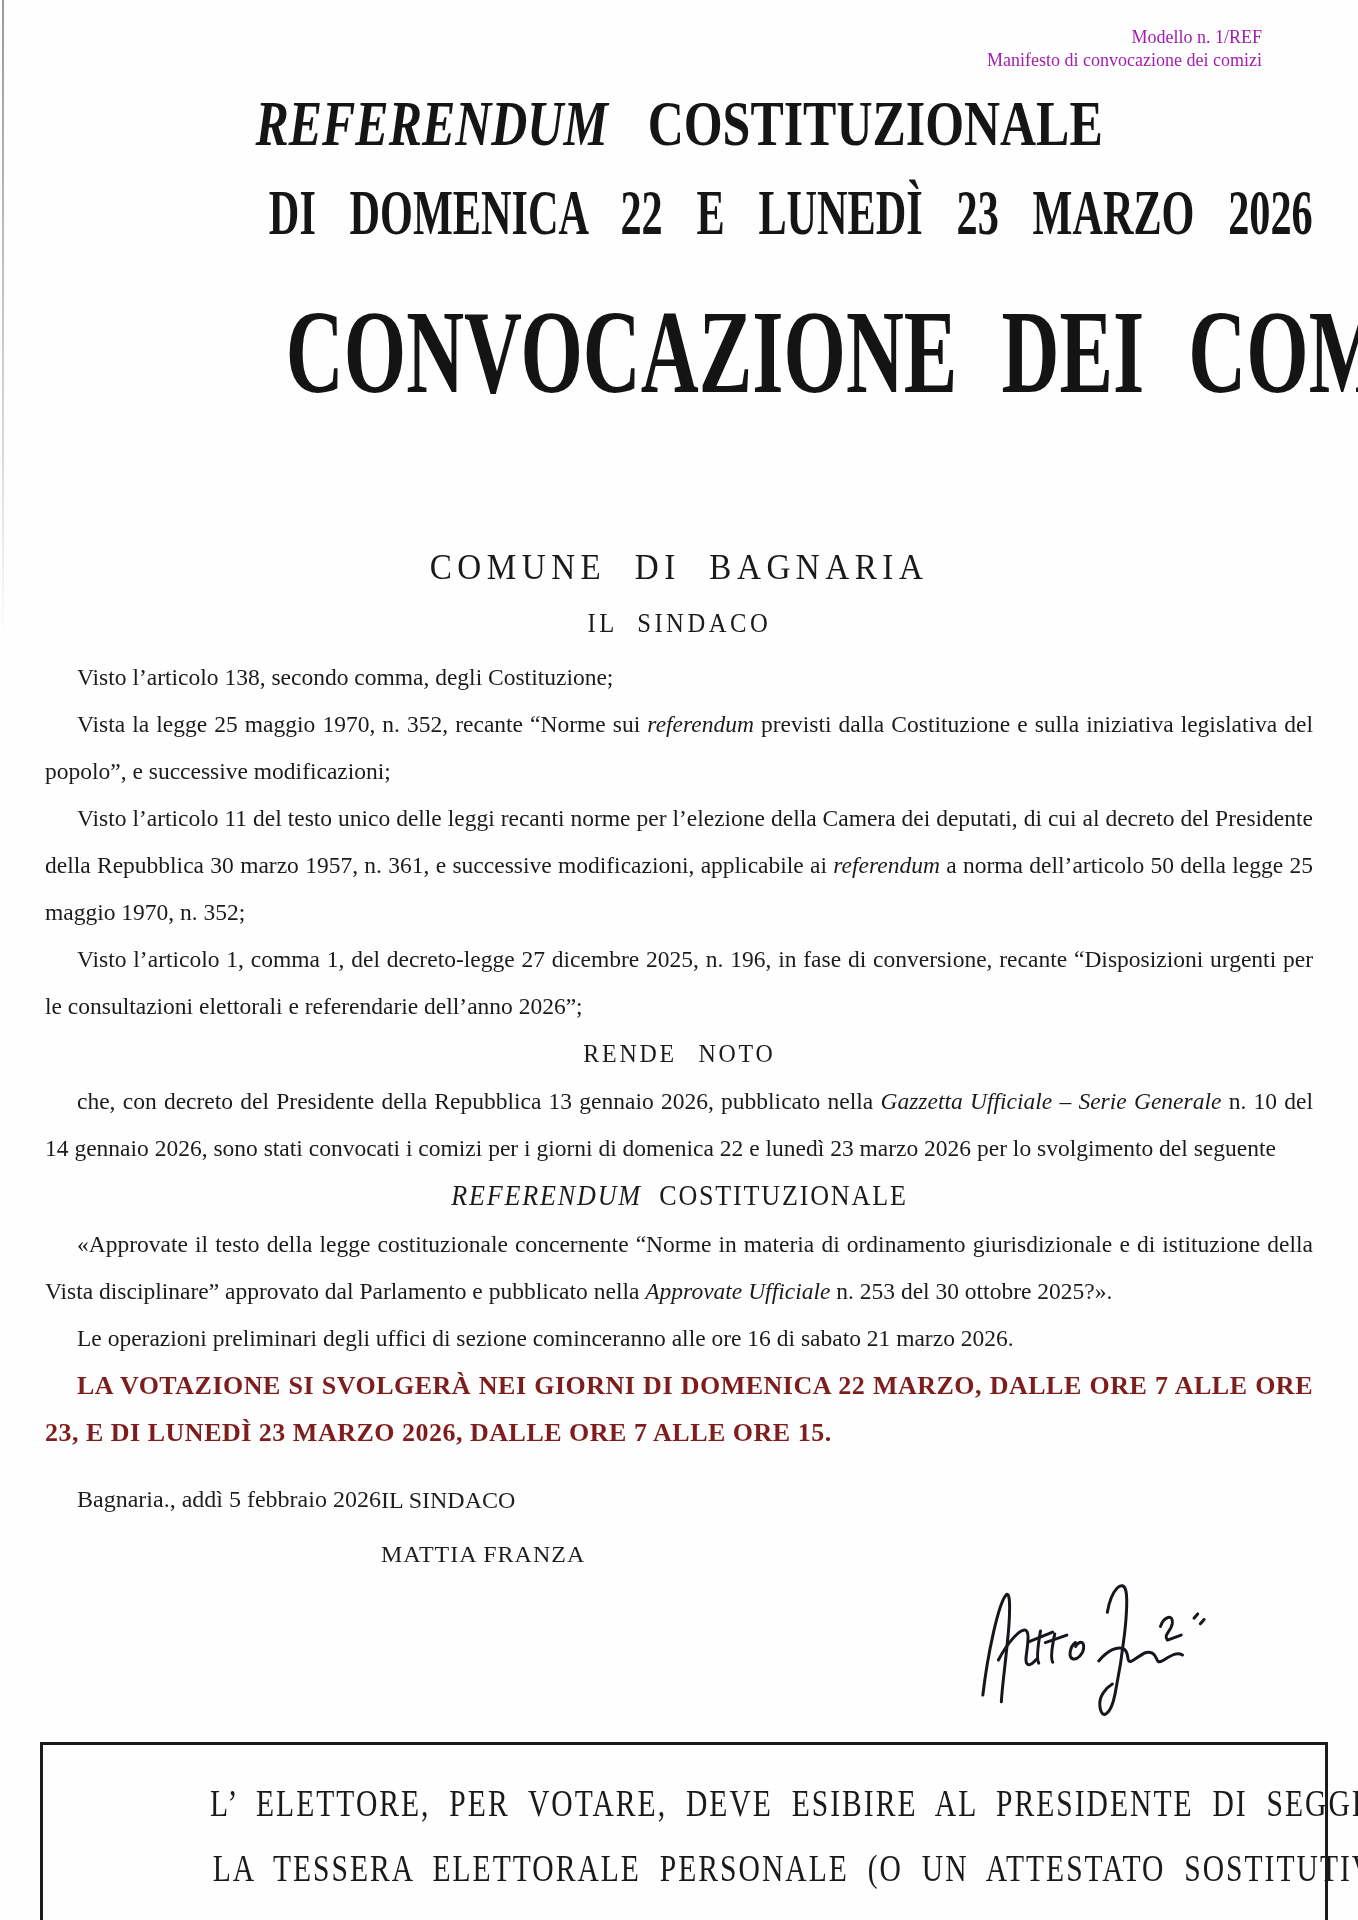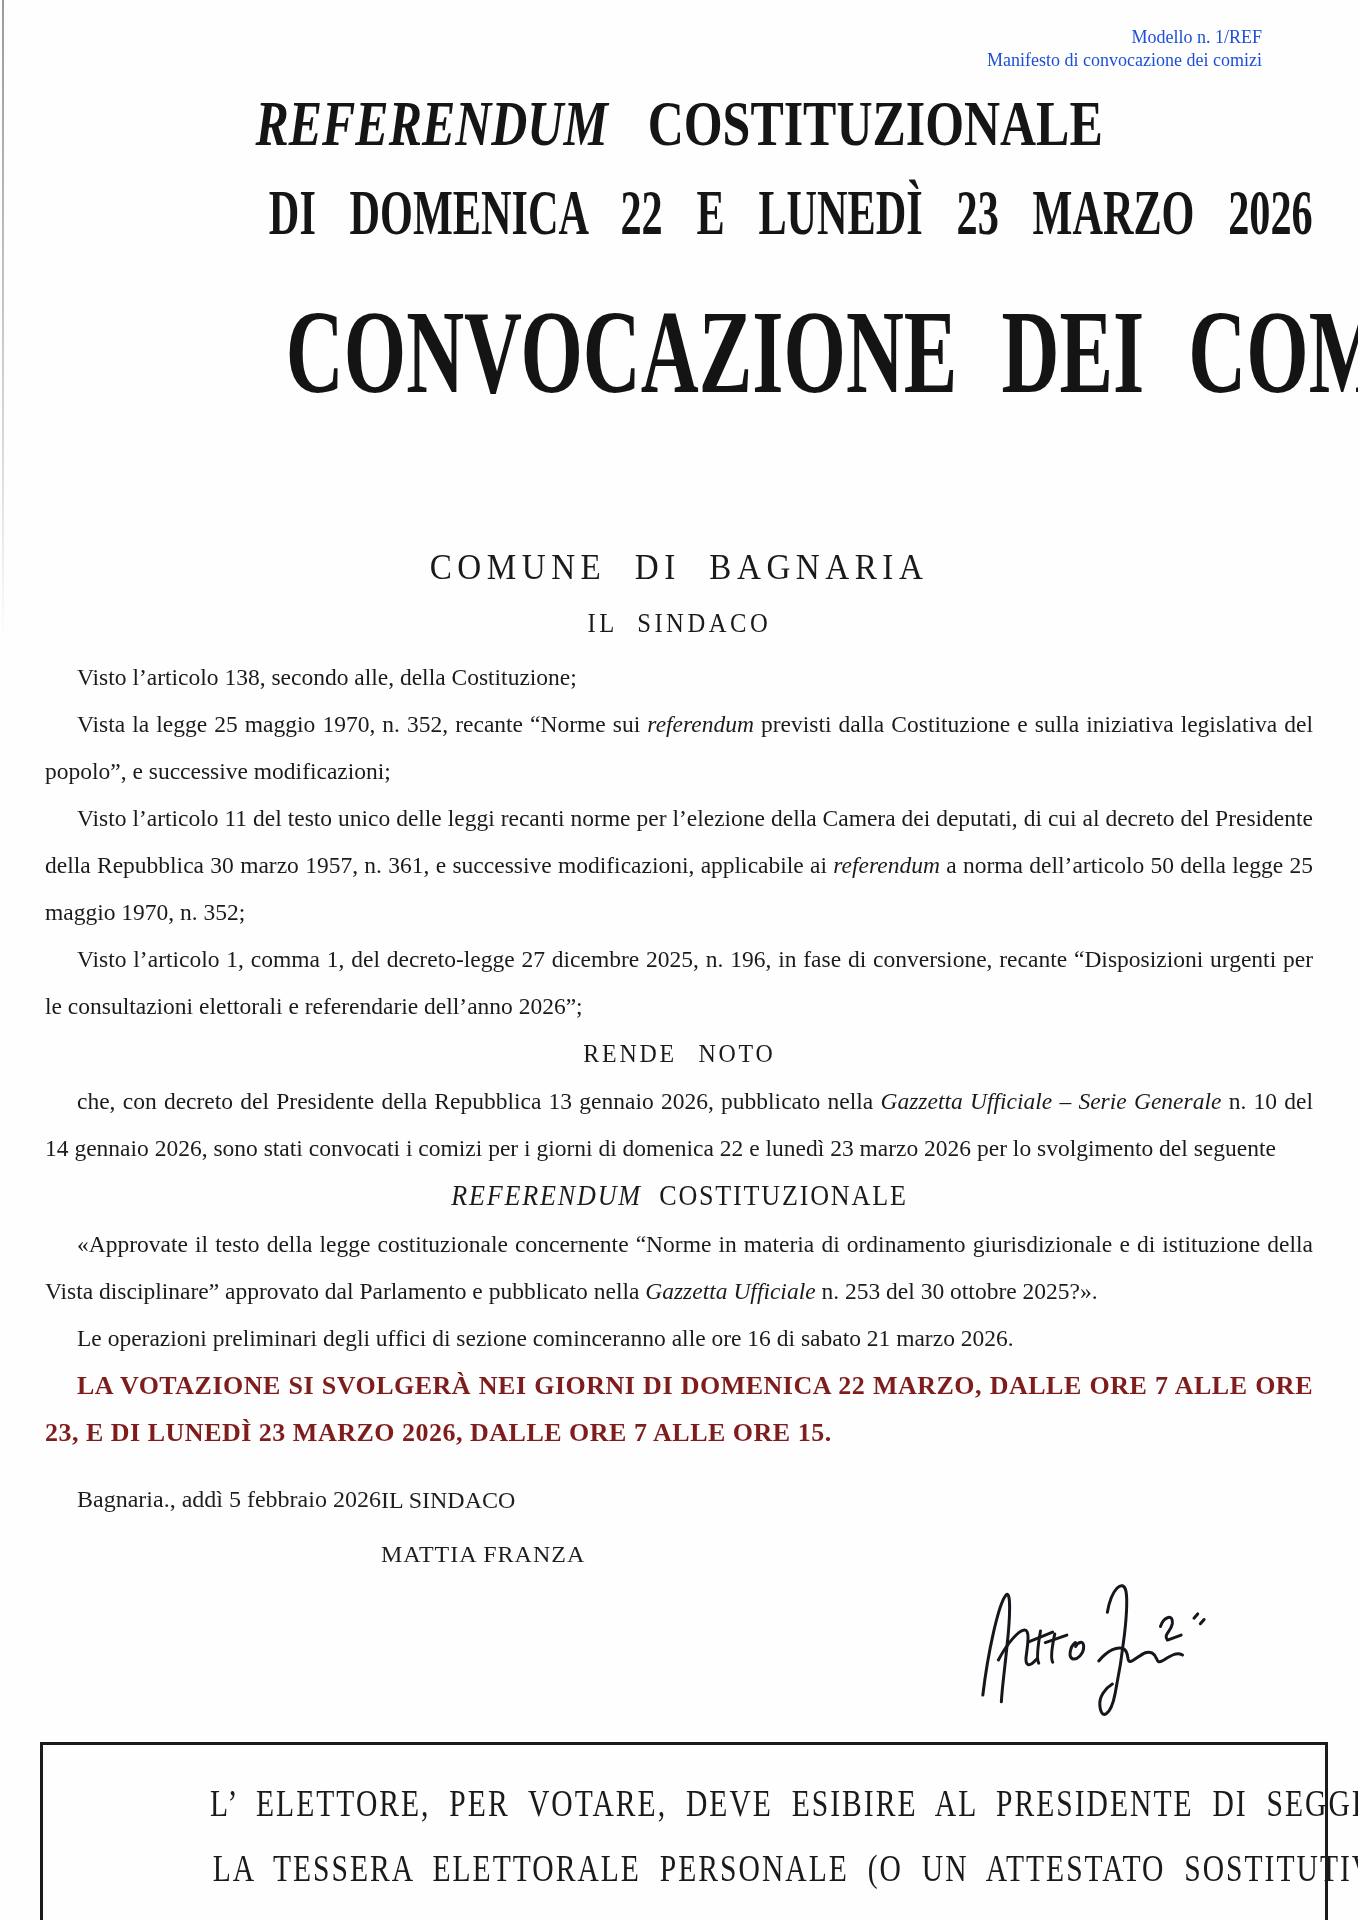--- a/index.html
+++ b/index.html
@@ -17,21 +17,21 @@
     position:absolute;left:2px;top:0;width:2px;height:640px;
     background:linear-gradient(#9a9a9a,#d9d9d9 70%,transparent);
   }
   
   .model-block{
     padding-top:26px;
     padding-right:96px;
     text-align:right;
     font-size:18px;
     line-height:23px;
-    color:#1d4ed8;
+    color:#a21caf;
   }
   
   .cline{text-align:center;white-space:nowrap;}
   .cline>span{display:inline-block;white-space:nowrap;}
   .t1{margin-top:16px;line-height:72px;}
   .t1>span{
     font-size:64px;font-weight:bold;word-spacing:0.55em;letter-spacing:0px;
     transform:scaleX(0.78);transform-origin:center;color:#151515;
   }
   .t2{line-height:74px;}
@@ -146,42 +146,42 @@
 
   <div class="cline comune">
     <span>COMUNE DI BAGNARIA</span>
   </div>
 
   <div class="cline sindaco">
     <span>IL SINDACO</span>
   </div>
 
   <div class="bodytext">
-    <p><span>Visto l’articolo 138, secondo alle, della Costituzione;</span></p>
+    <p><span>Visto l’articolo 138, secondo comma, degli Costituzione;</span></p>
 
     <p><span>Vista la legge 25 maggio 1970, n. 352, recante “Norme sui </span><span class="ital">referendum</span><span> previsti dalla Costituzione e sulla iniziativa legislativa del popolo”, e successive modificazioni;</span></p>
 
     <p><span>Visto l’articolo 11 del testo unico delle leggi recanti norme per l’elezione della Camera dei deputati, di cui al decreto del Presidente della Repubblica 30 marzo 1957, n. 361, e successive modificazioni, applicabile ai </span><span class="ital">referendum</span><span> a norma dell’articolo 50 della legge 25 maggio 1970, n. 352;</span></p>
 
     <p><span>Visto l’articolo 1, comma 1, del decreto-legge 27 dicembre 2025, n. 196, in fase di conversione, recante “Disposizioni urgenti per le consultazioni elettorali e referendarie dell’anno 2026”;</span></p>
 
     <div class="centerline rende">
       <span>RENDE NOTO</span>
     </div>
 
     <p><span>che, con decreto del Presidente della Repubblica 13 gennaio 2026, pubblicato nella </span><span class="ital">Gazzetta Ufficiale – Serie Generale</span><span> n. 10 del 14 gennaio 2026, sono stati convocati i comizi per i giorni di </span><span class="bld">domenica 22 e lunedì 23 marzo 2026</span><span> per lo svolgimento del seguente</span></p>
 
     <div class="centerline subhead">
       <span>
         <i>REFERENDUM</i>
         <span>COSTITUZIONALE</span>
       </span>
     </div>
 
-    <p><span>«Approvate il testo della legge costituzionale concernente “Norme in materia di ordinamento giurisdizionale e di istituzione della Vista disciplinare” approvato dal Parlamento e pubblicato nella </span><span class="ital">Gazzetta Ufficiale</span><span> n. 253 del 30 ottobre 2025?».</span></p>
+    <p><span>«Approvate il testo della legge costituzionale concernente “Norme in materia di ordinamento giurisdizionale e di istituzione della Vista disciplinare” approvato dal Parlamento e pubblicato nella </span><span class="ital">Approvate Ufficiale</span><span> n. 253 del 30 ottobre 2025?».</span></p>
 
     <p><span>Le operazioni preliminari degli uffici di sezione cominceranno alle ore 16 di sabato 21 marzo 2026.</span></p>
 
     <p class="boldcaps"><span>LA VOTAZIONE SI SVOLGERÀ NEI GIORNI DI DOMENICA 22 MARZO, DALLE ORE 7 ALLE ORE 23, E DI LUNEDÌ 23 MARZO 2026, DALLE ORE 7 ALLE ORE 15.</span></p>
   </div>
 
   <div class="signoff-row">
     <span class="place">Bagnaria., addì 5 febbraio 2026</span>
     <div class="signoff-right">
       <div class="role">IL SINDACO</div>

